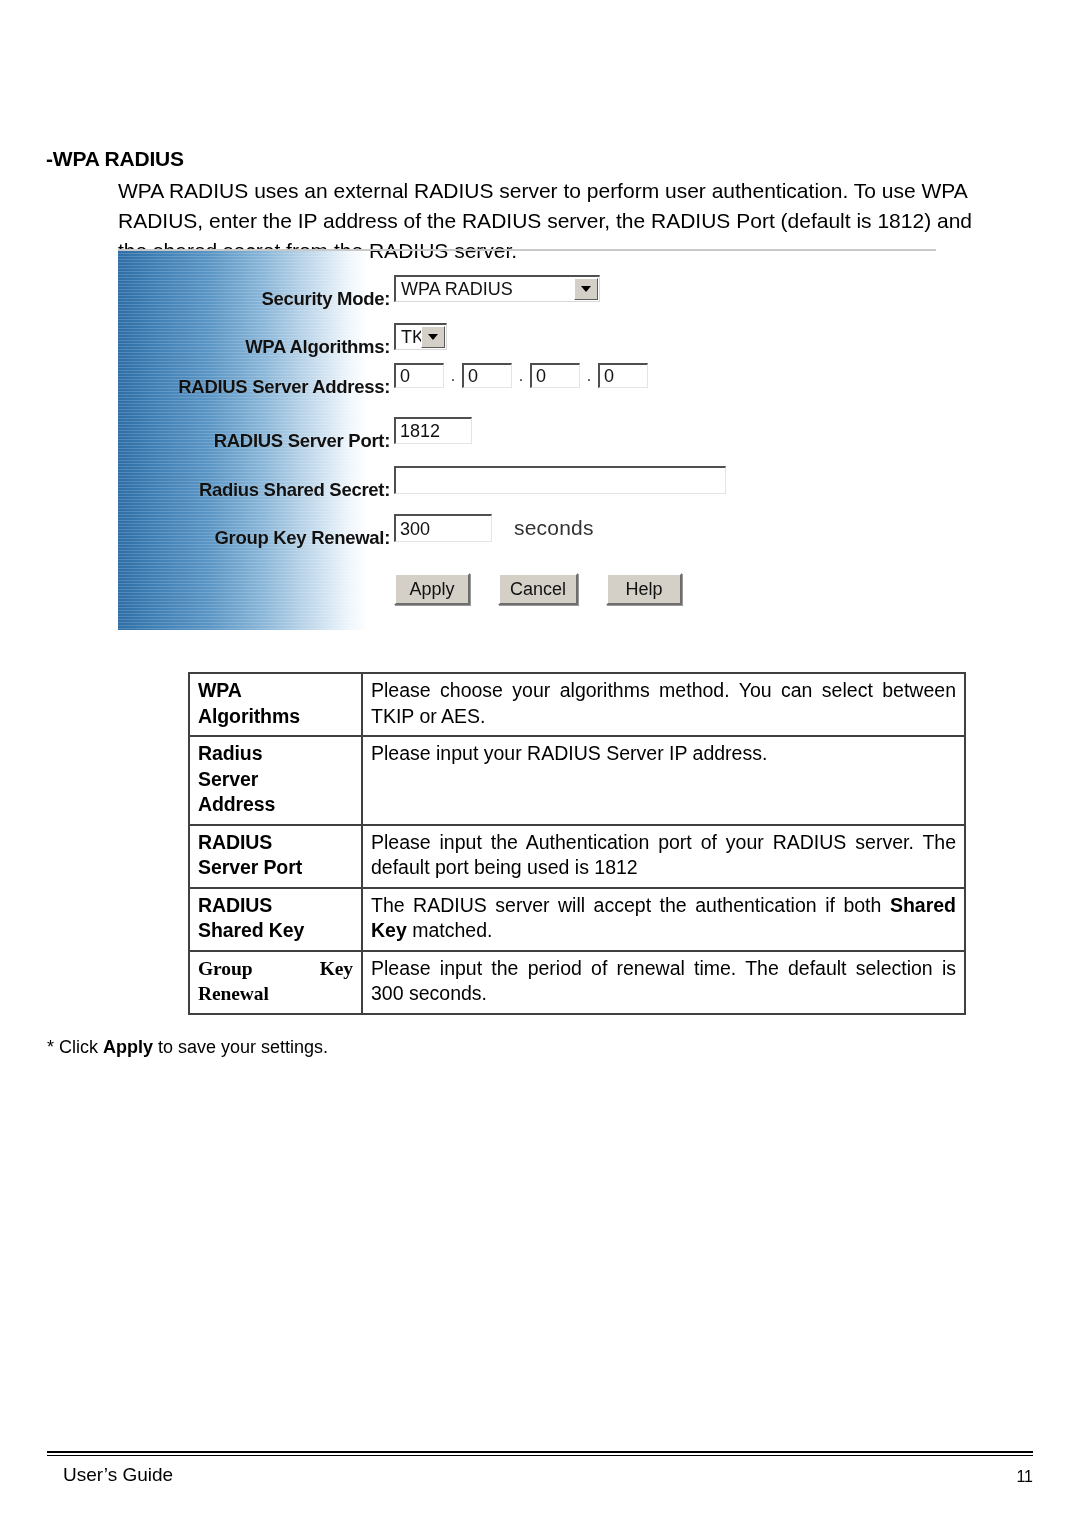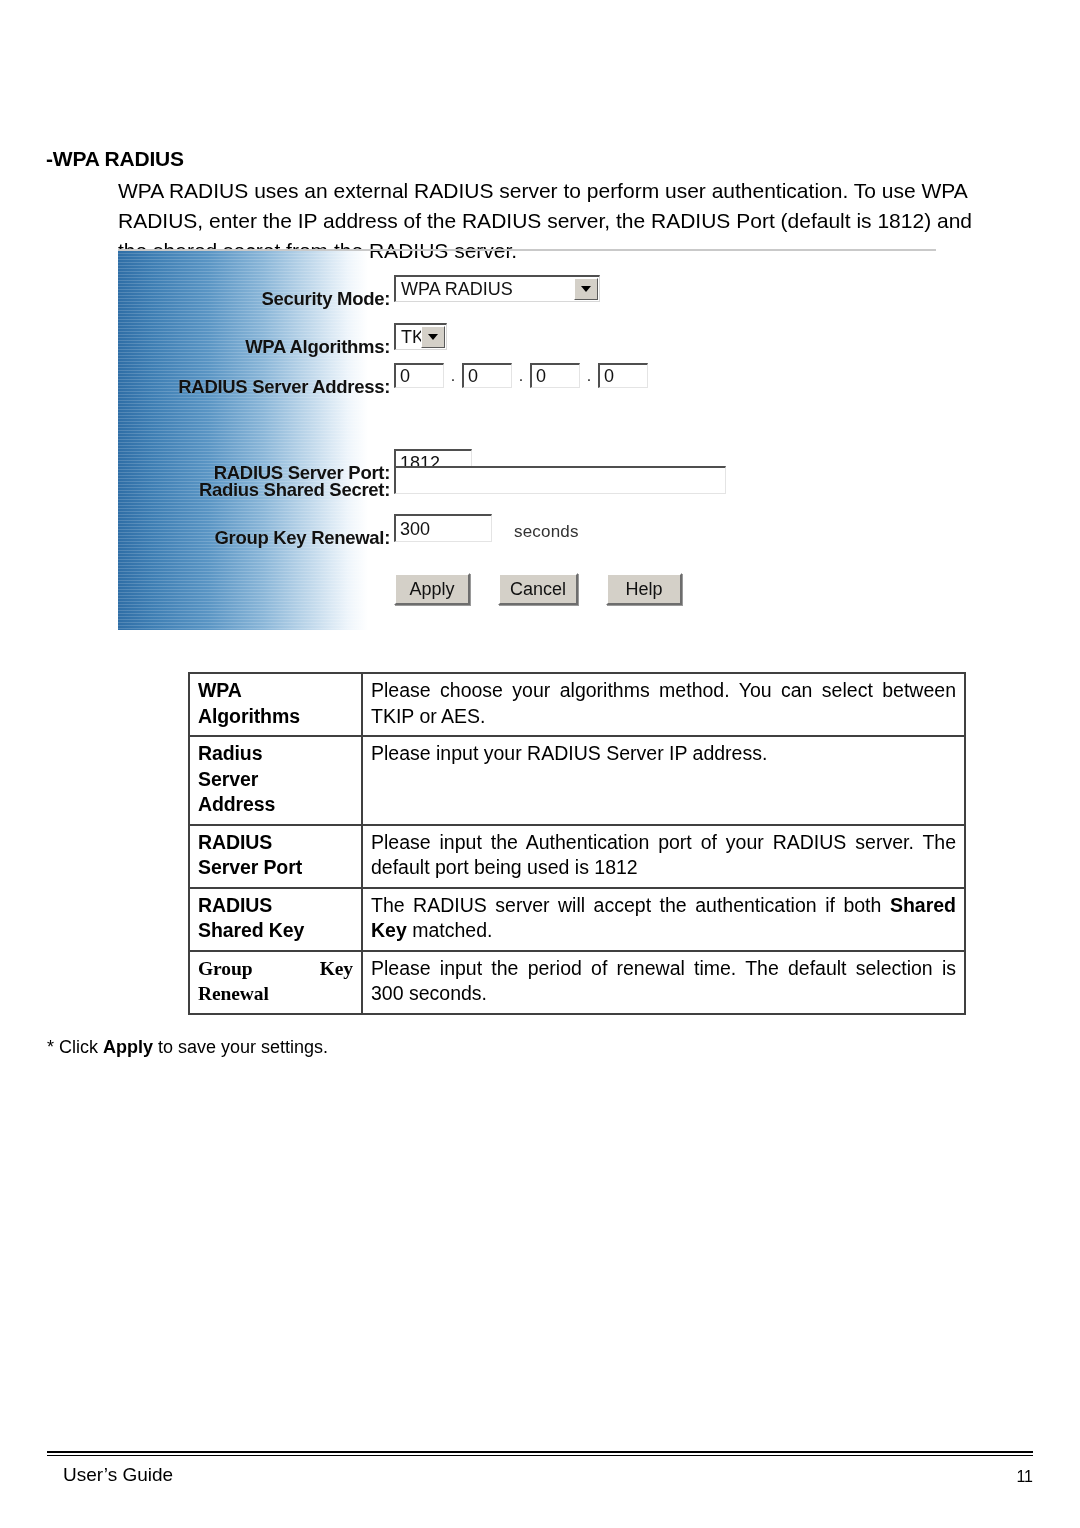--- a/index.html
+++ b/index.html
@@ -163,21 +163,21 @@
   }
   .dot {
     width: 18px;
     text-align: center;
     font-size: 16px;
     color: #222;
     line-height: 25px;
   }
 
   .units {
-    font-size: 17px;
+    font-size: 21px;
     color: #333333;
     margin-left: 22px;
     letter-spacing: 0.2px;
   }
 
   
   .btnrow {
     position: absolute;
     left: 276px;
     top: 324px;
@@ -321,39 +321,39 @@
       <div class="field octet">0</div>
       <div class="dot">.</div>
       <div class="field octet">0</div>
       <div class="dot">.</div>
       <div class="field octet">0</div>
       <div class="dot">.</div>
       <div class="field octet">0</div>
     </div>
   </div>
 
-  <div class="frow" style="left:0; top:168px; width:520px;margin-top:32px;">
+  <div class="frow" style="left:0; top:168px; width:520px;">
     <div class="lbl-wrap">
       <span class="flabel">RADIUS Server Port:</span>
     </div>
     <div class="field" style="position:absolute; left:276px; top:0; width:78px; height:27px;">1812</div>
   </div>
 
   <div class="frow" style="left:0; top:217px; width:620px;">
     <div class="lbl-wrap">
       <span class="flabel">Radius Shared Secret:</span>
     </div>
     <div class="field" style="position:absolute; left:276px; top:0; width:332px; height:28px;"></div>
   </div>
 
   <div class="frow" style="left:0; top:265px; width:520px;">
     <div class="lbl-wrap">
       <span class="flabel">Group Key Renewal:</span>
     </div>
-    <div style="position:absolute; left:276px; top:0; display:flex; align-items:flex-end;">
+    <div style="position:absolute; left:276px; top:0; display:flex; align-items:center;">
       <div class="field" style="width:98px; height:28px;">300</div>
       <span class="units">seconds</span>
     </div>
   </div>
 
   <div class="btnrow">
     <div class="btn">Apply</div>
     <div style="width:28px;"></div>
     <div class="btn">Cancel</div>
     <div style="width:28px;"></div>

